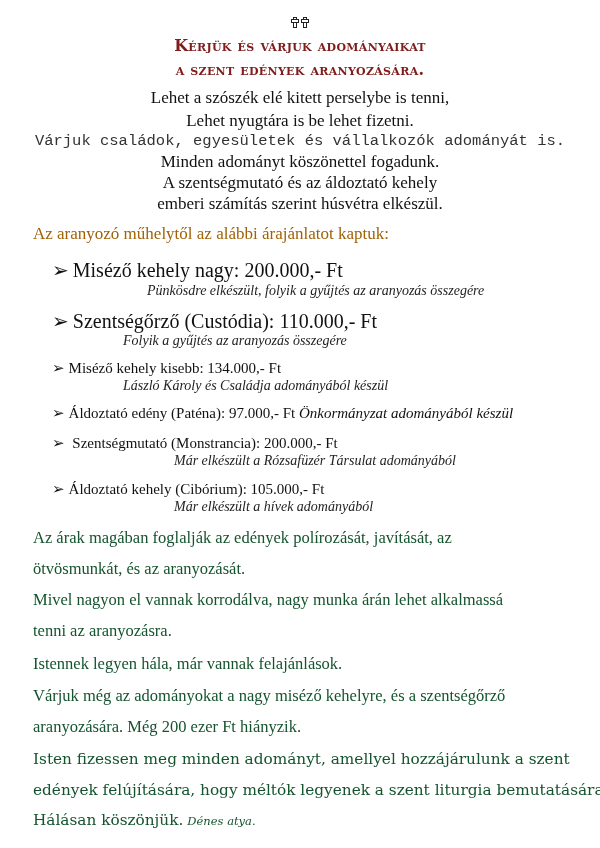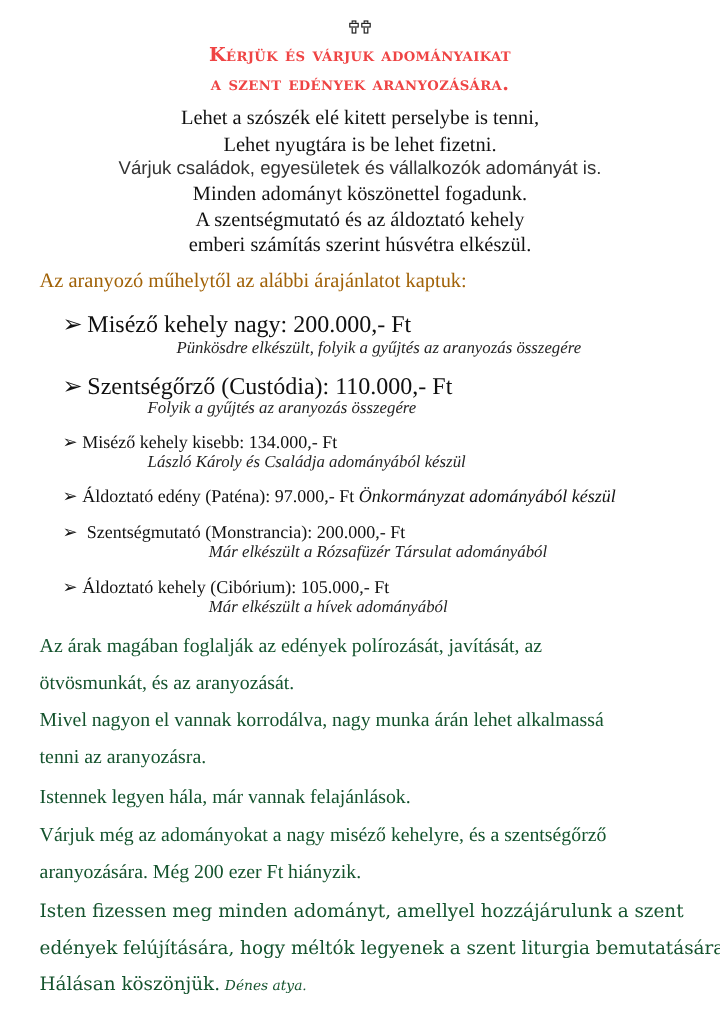--- a/index.html
+++ b/index.html
@@ -28,31 +28,31 @@
     .cross::before, .cross::after {
       content: ""; position: absolute; border: 1px solid #222; background: #fff;
     }
     .cross::before { left: 2px; top: 0; width: 2px; height: 9px; }
     .cross::after { left: 0; top: 2px; width: 6px; height: 2px; }
 
     .title {
       position: absolute; left: 0; width: 600px; text-align: center;
       font-family: "DejaVu Serif", "Liberation Serif", serif;
       font-weight: bold; font-size: 16px; letter-spacing: 0.3px;
-      font-variant: small-caps; color: #ef4444;
+      font-variant: small-caps; color: #7f1d1d;
     }
     .title.l1 { top: 36px; }
     .title.l2 { top: 60px; }
 
     .center-line {
       position: absolute; left: 0; width: 600px; text-align: center;
       font-size: 17px; line-height: 20px; color: #111;
     }
     .center-line.gothic {
-      font-family: Liberation Sans, sans-serif; font-size: 15.5px; color: #333;
+      font-family: Liberation Mono, monospace; font-size: 15.5px; color: #333;
     }
 
     .intro {
       position: absolute; left: 33px; top: 222px;
       font-size: 17px; line-height: 24px; color: #a16207;
     }
 
     .item { position: absolute; left: 0; width: 600px; }
     .item .head { position: absolute; white-space: nowrap; color: #111; }
     .item .bullet { display: inline-block; margin-right: 4px; }

